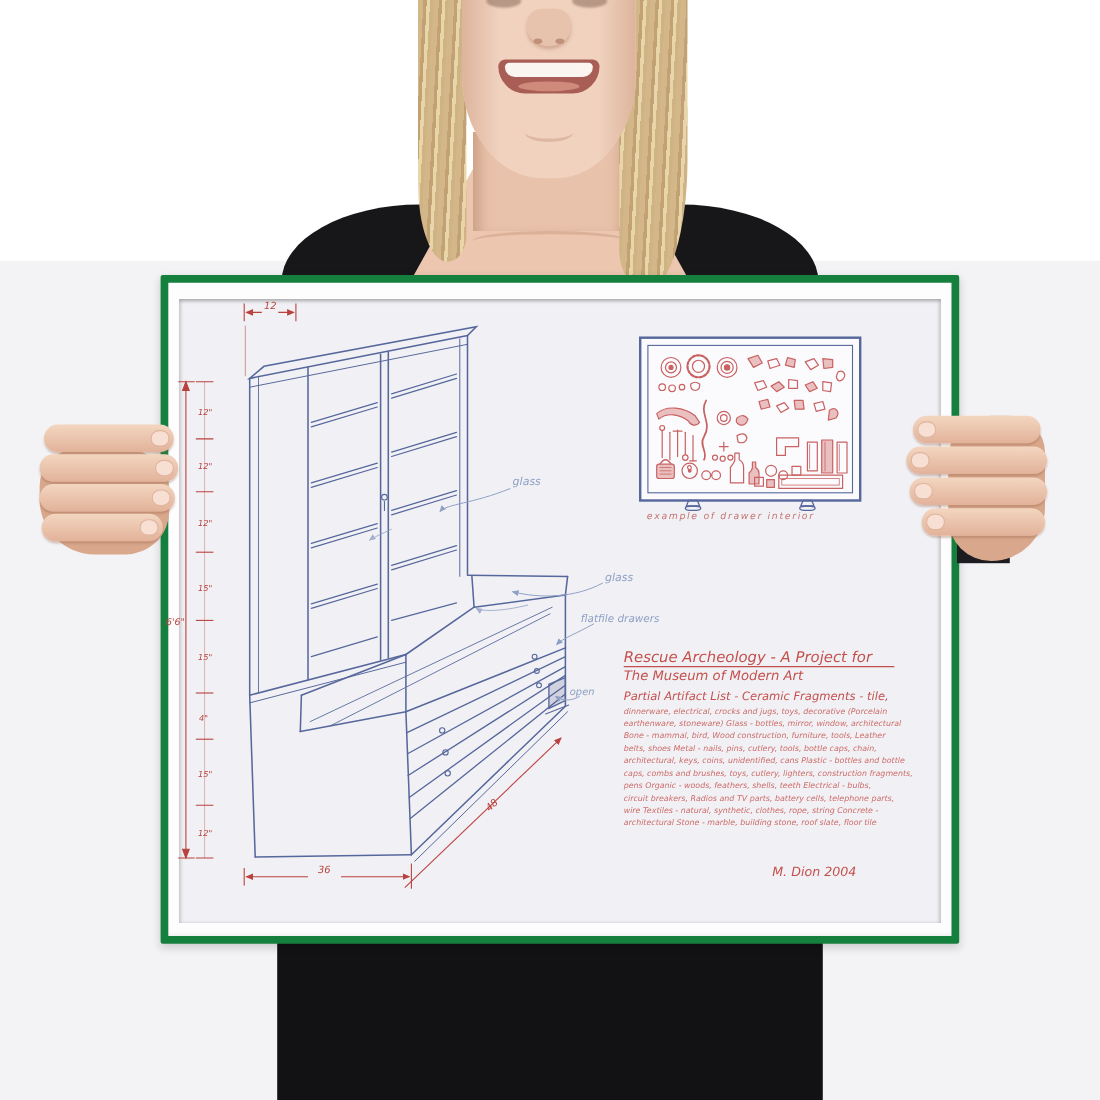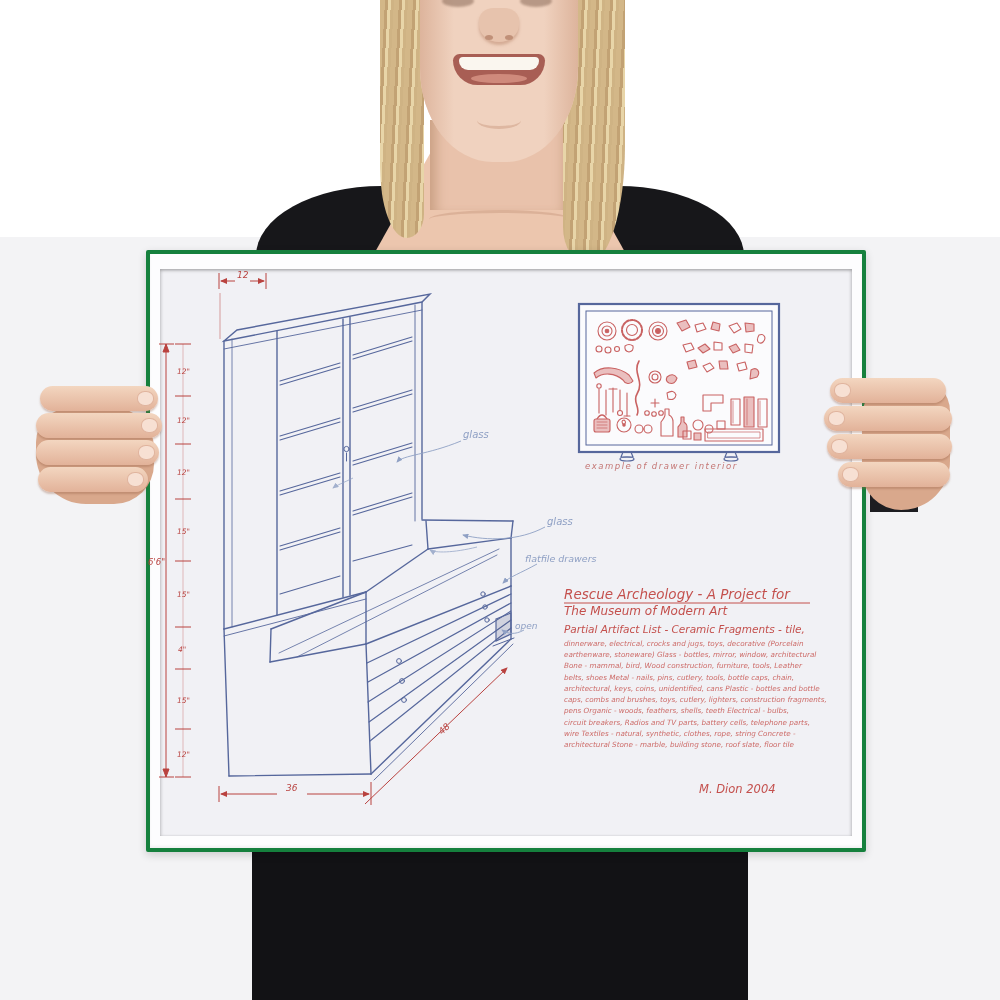--- a/index.html
+++ b/index.html
@@ -36,21 +36,21 @@
          clip-path:polygon(23% 0,77% 0,100% 100%,0 100%);}
   .clavicle{position:absolute;left:22%;top:58%;width:56%;height:16px;border-top:3px solid rgba(196,146,120,.4);
             border-radius:50%;}
   .shirt-top{position:absolute;left:256px;top:186px;width:488px;height:70px;background:#17171a;
              border-radius:140px 140px 0 0/78px 78px 0 0;}
   .torso{position:absolute;left:252px;top:838px;width:496px;height:162px;background:#121215;
          border-radius:10px 10px 0 0;}
 
   
   .frame{position:absolute;left:146px;top:250px;width:712px;height:594px;background:#fdfdfe;
-         border:4px solid #15803d;border-radius:2px;
+         border:7px solid #15803d;border-radius:2px;
          box-shadow:0 3px 8px rgba(0,0,0,.16), inset 0 -2px 3px rgba(0,0,0,.05);}
   .print{position:absolute;left:10px;top:15px;right:10px;bottom:12px;background:#f1f1f5;
          box-shadow:inset 0 2px 3px rgba(0,0,0,.22), inset 2px 0 3px rgba(0,0,0,.08),
                     inset -2px 0 3px rgba(0,0,0,.08);}
   .artwork{position:absolute;left:-3px;top:-1px;}
 
   
   .hand{position:absolute;}
   .hand .base{position:absolute;background:#d9a88c;border-radius:30px;}
   .finger{position:absolute;height:25px;background:linear-gradient(#f3d6c0,#e2b299);border-radius:14px;

